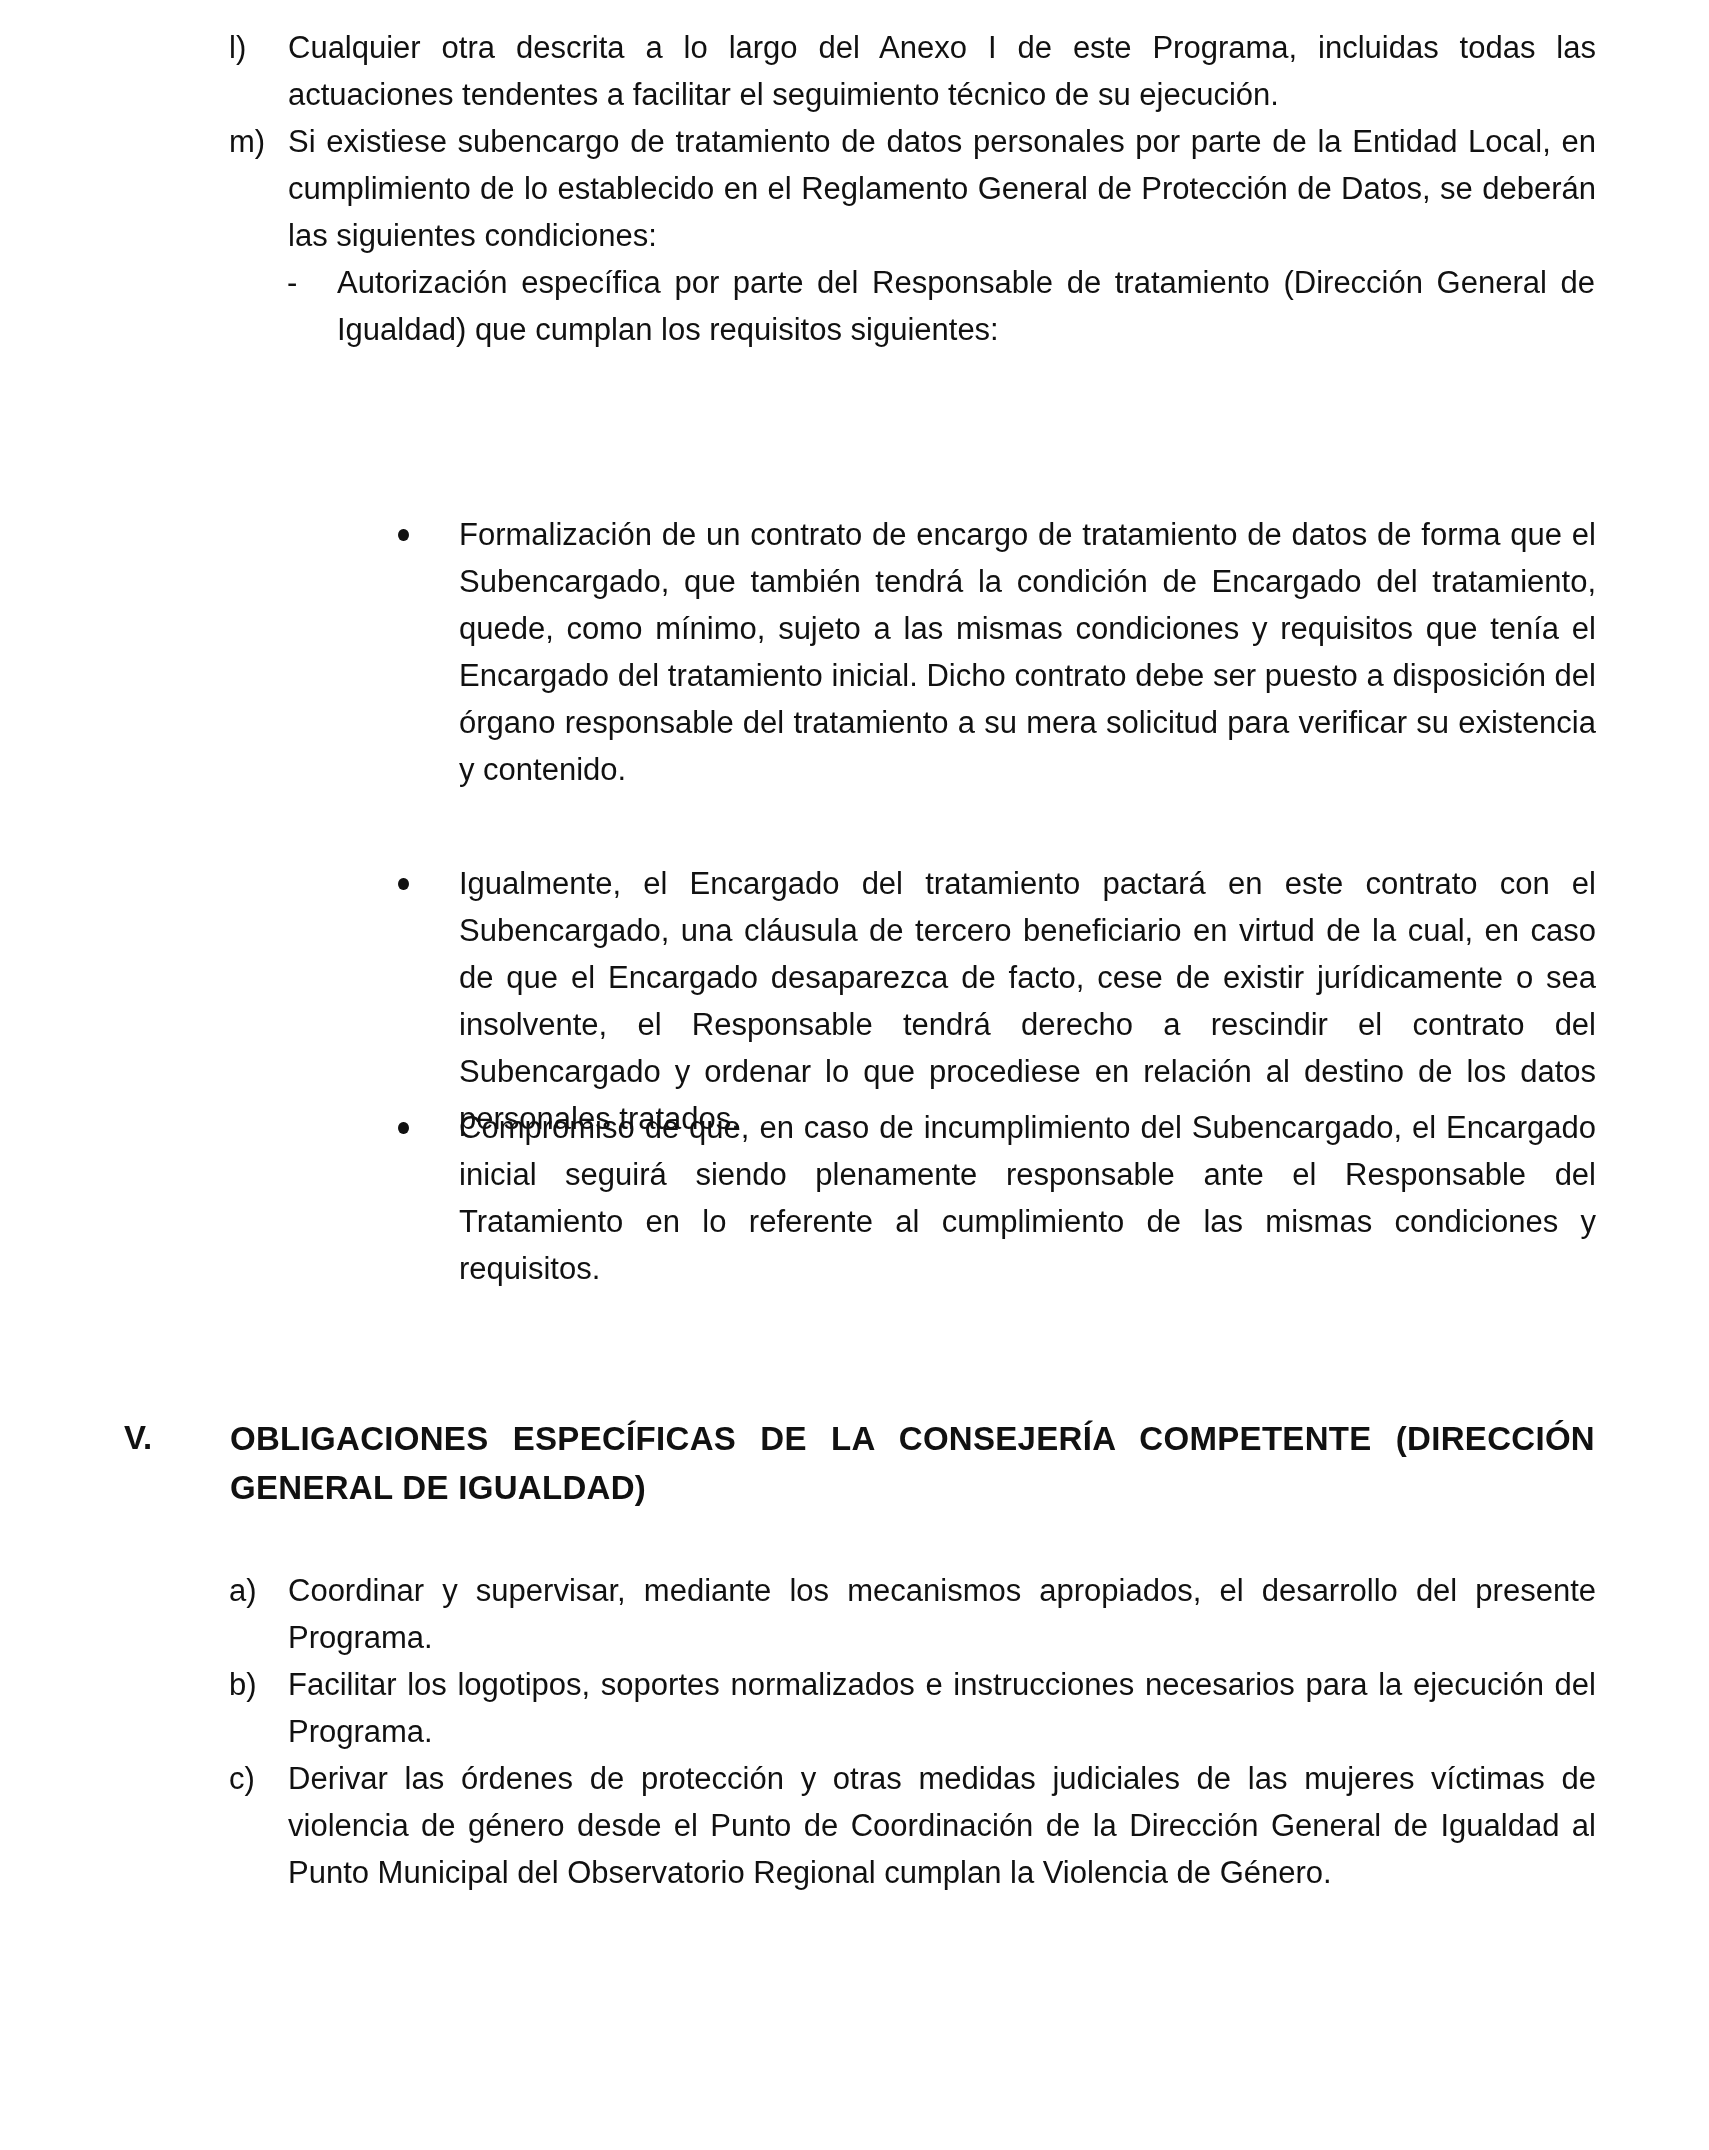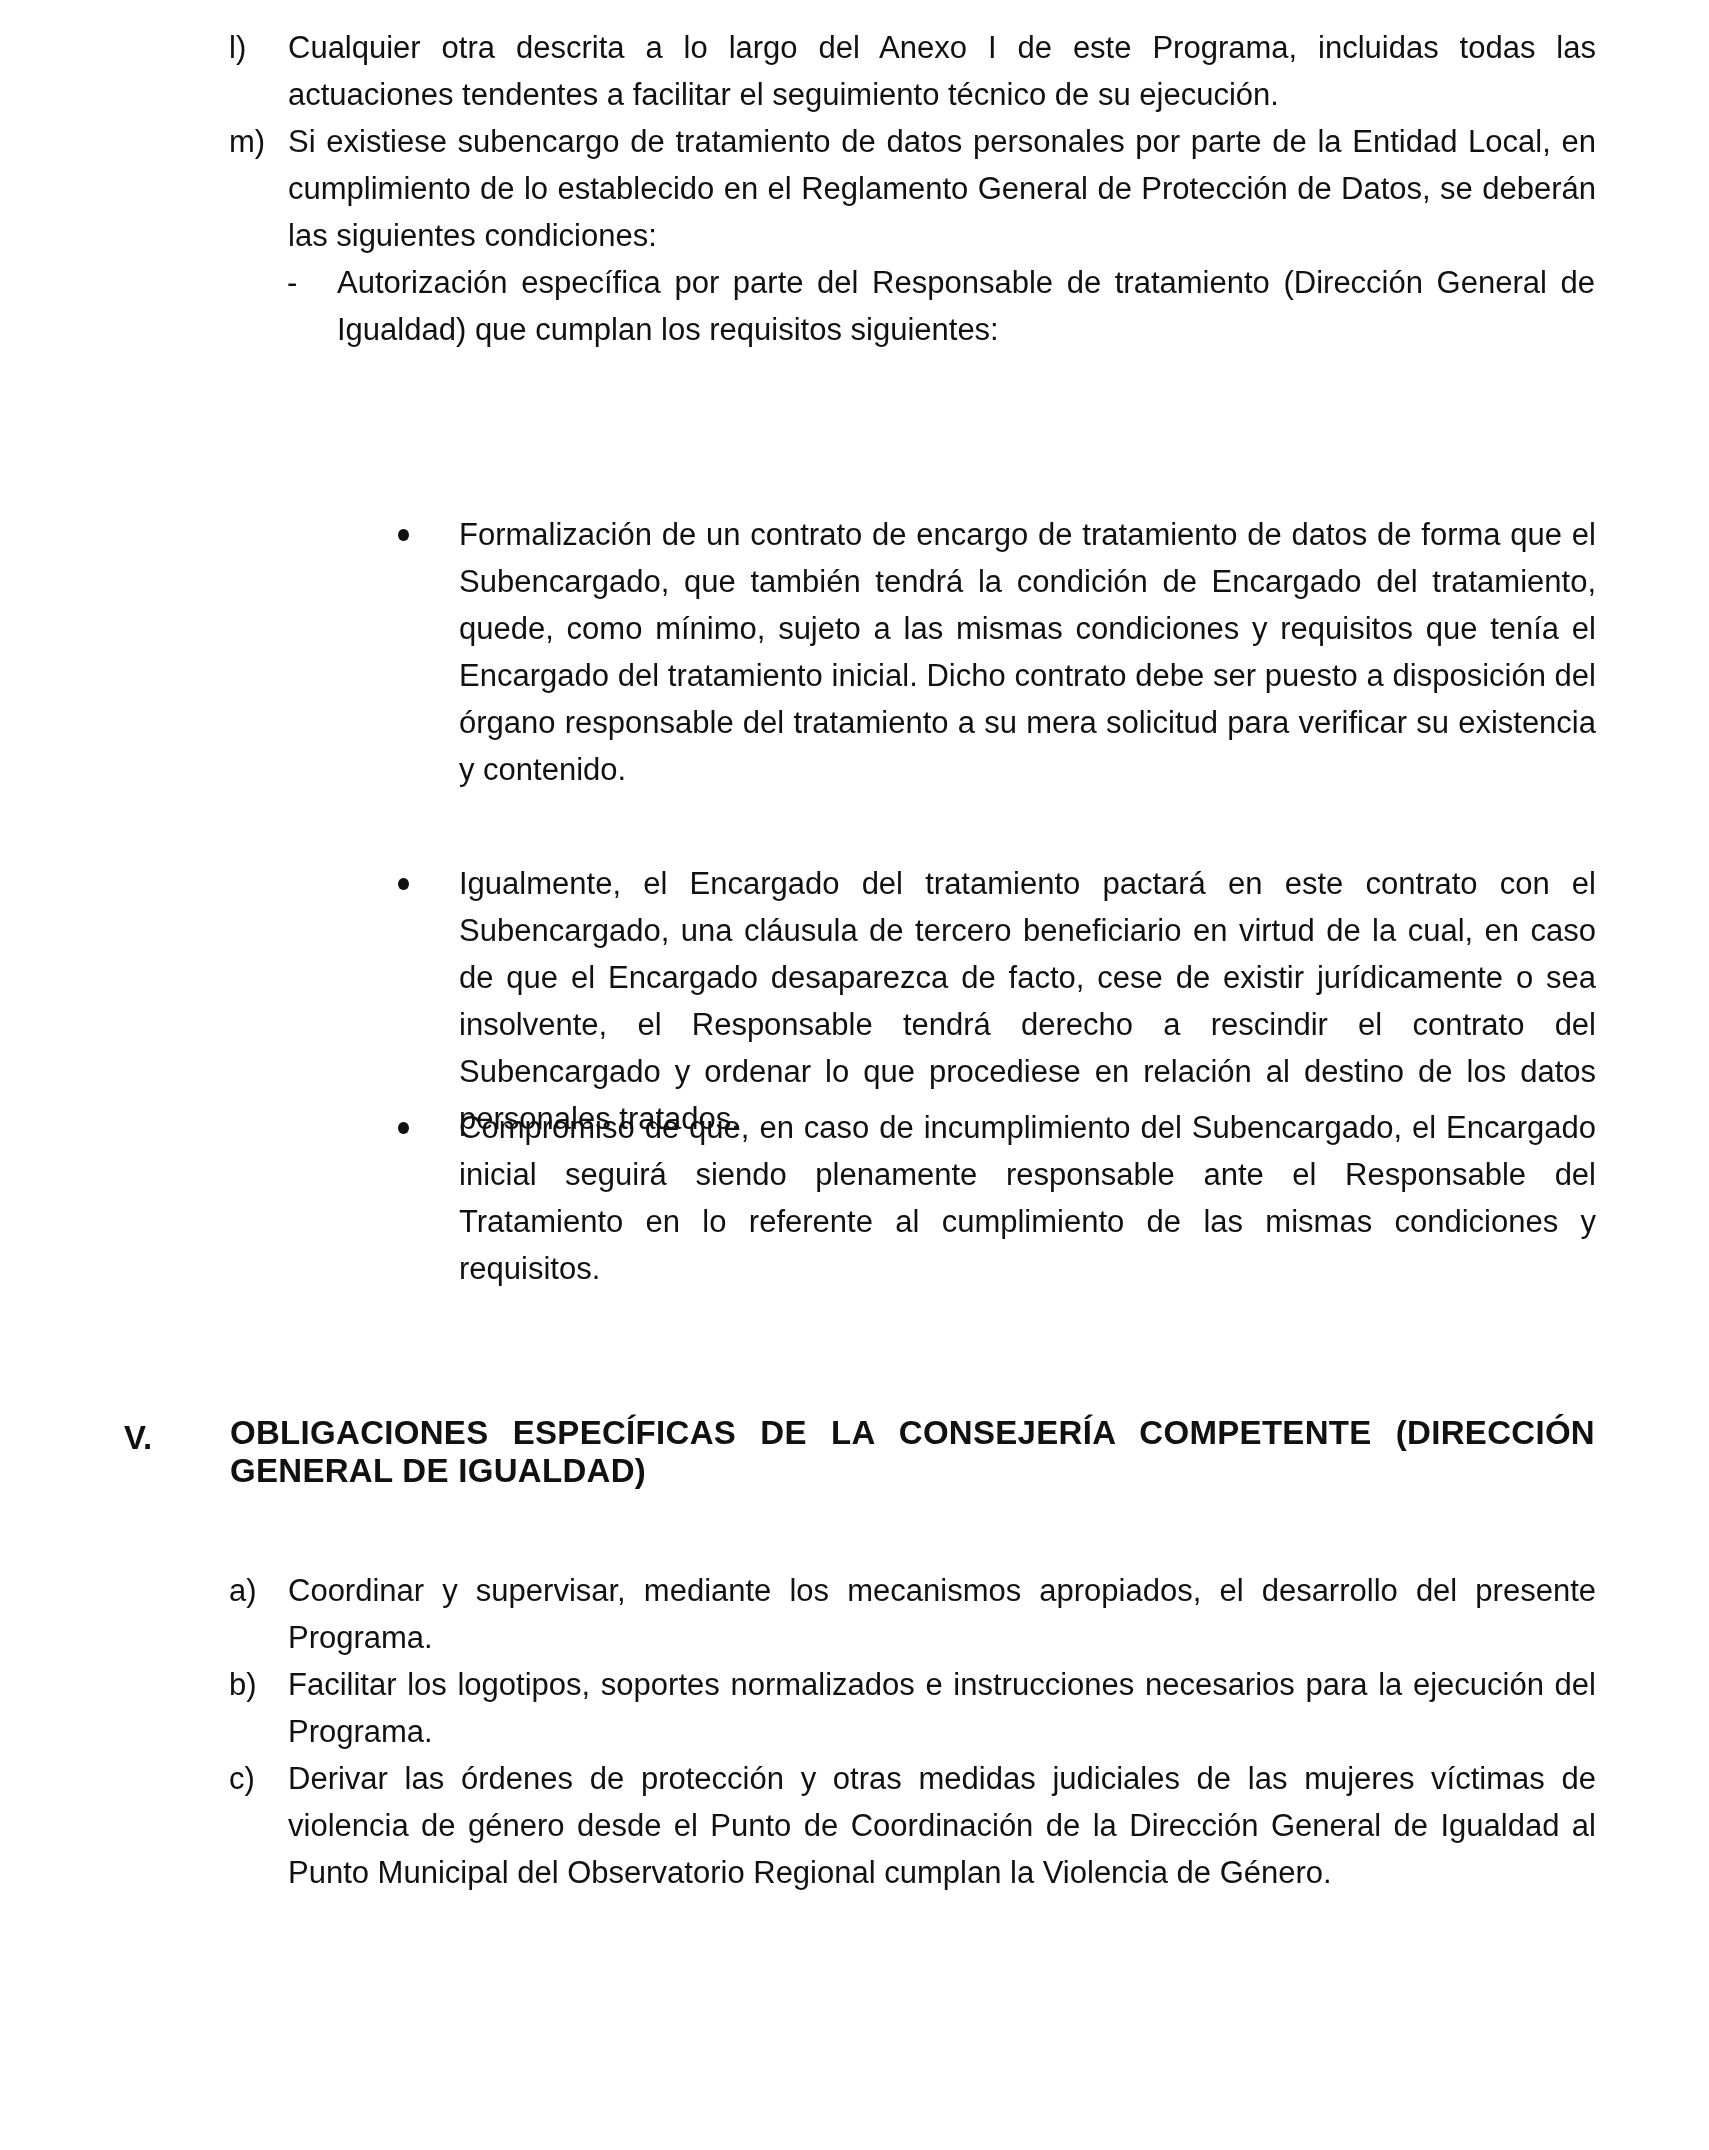--- a/index.html
+++ b/index.html
@@ -23,21 +23,21 @@
   .lvl2 .marker { left: 0; }
   .lvl2 .body-text { margin-left: 50px; }
 
   
   .lvl3 { left: 398px; width: 1198px; }
   .lvl3 .marker { left: 0; top: 18px; width: 10.5px; height: 12px; border-radius: 50%; background: #111; }
   .lvl3 .body-text { margin-left: 61px; }
 
   .heading { position: absolute; left: 124px; top: 1414px; width: 1471px; }
   .heading .num { position: absolute; left: 0; top: 0; font-weight: bold; font-size: 33px; line-height: 47px; }
-  .heading .title { display: block; margin-left: 106px; font-weight: bold; font-size: 33px; line-height: 38px;
+  .heading .title { display: block; margin-left: 106px; font-weight: bold; font-size: 33px; line-height: 49px;
     text-align: justify; text-align-last: left; letter-spacing: 0.3px; }
 </style>
 </head>
 <body>
 
 <div class="page">
 
   <div class="item lvl1 txt" style="top:24px;">
     <span class="marker">l)</span>
     <span class="body-text">Cualquier otra descrita a lo largo del Anexo I de este Programa, incluidas todas las actuaciones tendentes a facilitar el seguimiento técnico de su ejecución.</span>

